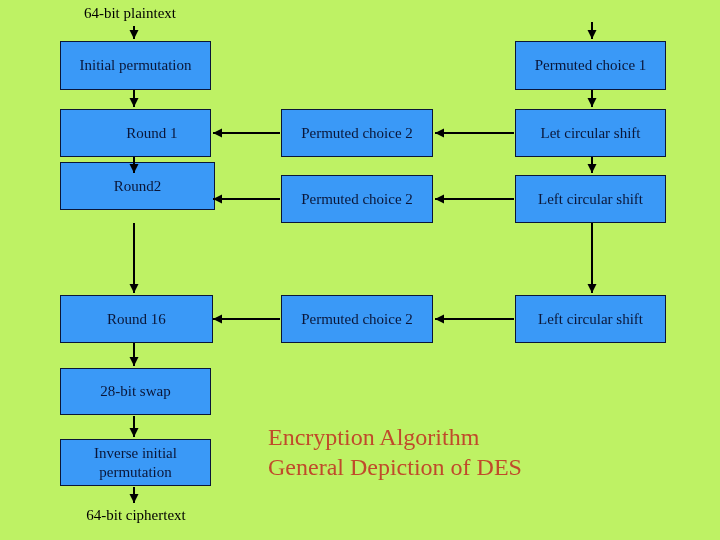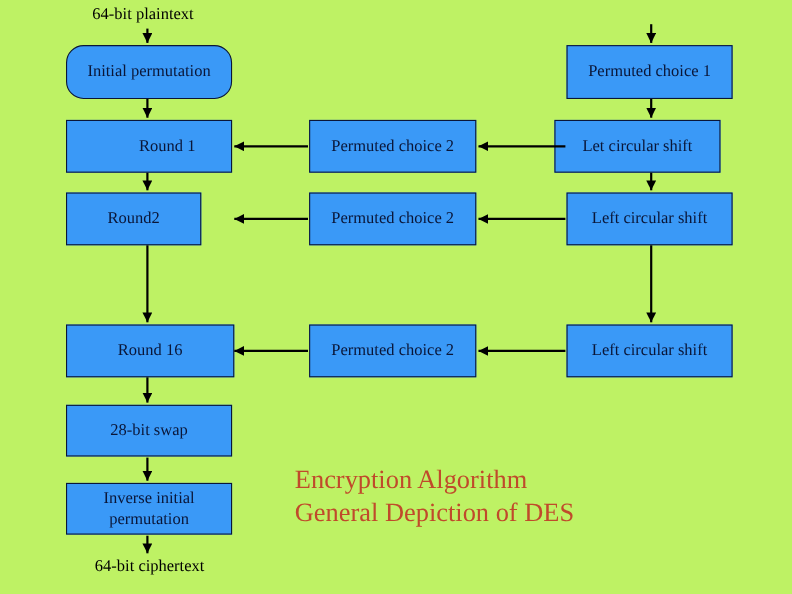--- a/index.html
+++ b/index.html
@@ -42,26 +42,26 @@
     line-height: 30px;
     white-space: nowrap;
   }
   #arrow-layer {
     position: absolute;
     left: 0; top: 0;
     width: 720px; height: 540px;
     pointer-events: none;
   }
   
-  #box-initial-permutation   { left: 60px;  top: 41px;  width: 151px; height: 49px; border-radius: 16px; }
+  #box-initial-permutation   { left: 60px;  top: 41px;  width: 151px; height: 49px; }
   #box-permuted-choice-1     { left: 515px; top: 41px;  width: 151px; height: 49px; }
   #box-round-1               { left: 60px;  top: 109px; width: 151px; height: 48px; padding-left: 41px; }
   #box-pc2-row1              { left: 281px; top: 109px; width: 152px; height: 48px; }
-  #box-shift-row1            { left: 504px; top: 109px; width: 151px; height: 48px; }
-  #box-round-2               { left: 60px;  top: 175px; width: 123px; height: 48px; }
+  #box-shift-row1            { left: 515px; top: 109px; width: 151px; height: 48px; }
+  #box-round-2               { left: 60px;  top: 162px; width: 155px; height: 48px; }
   #box-pc2-row2              { left: 281px; top: 175px; width: 152px; height: 48px; }
   #box-shift-row2            { left: 515px; top: 175px; width: 151px; height: 48px; }
   #box-round-16              { left: 60px;  top: 295px; width: 153px; height: 48px; }
   #box-pc2-row3              { left: 281px; top: 295px; width: 152px; height: 48px; }
   #box-shift-row3            { left: 515px; top: 295px; width: 151px; height: 48px; }
   #box-swap                  { left: 60px;  top: 368px; width: 151px; height: 47px; }
   #box-inverse               { left: 60px;  top: 439px; width: 151px; height: 47px; }
   #label-plaintext  { left: 60px;  top: 5px; }
   #label-key        { left: 528px; top: 5px; }
   #label-ciphertext { left: 66px;  top: 507px; }

